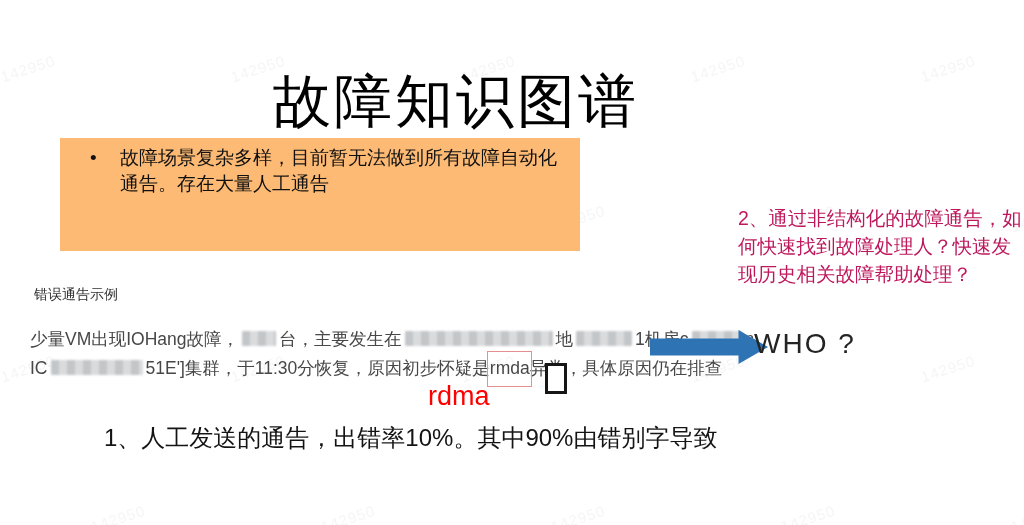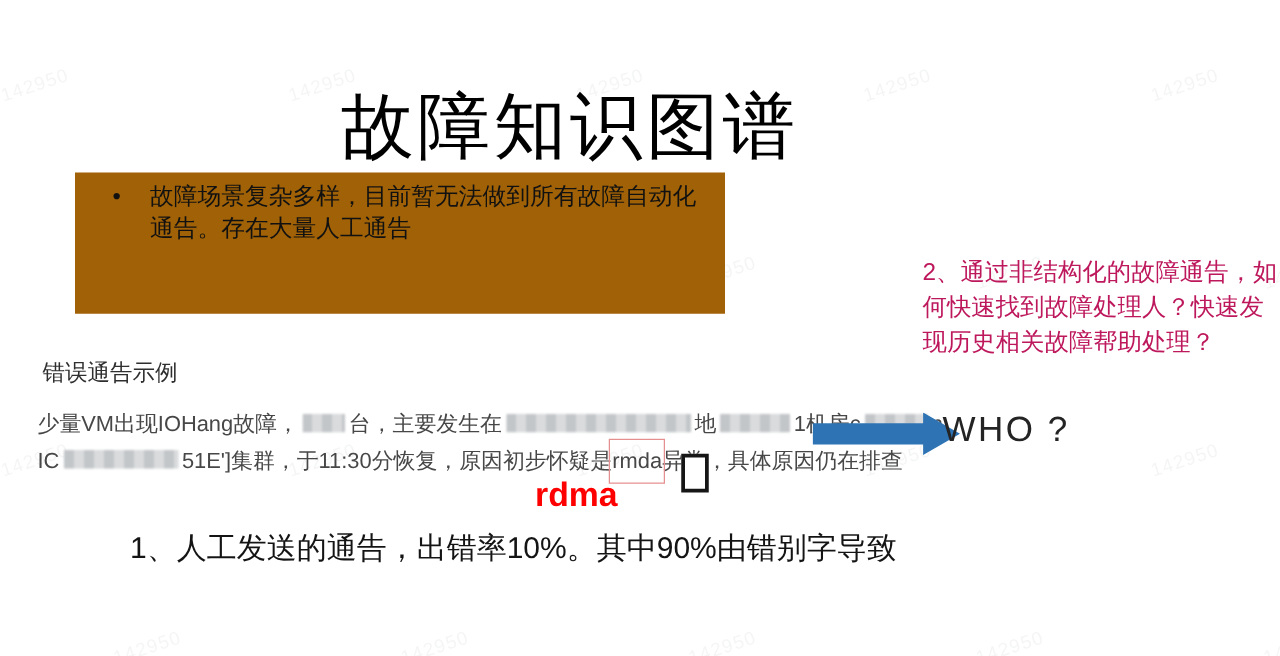--- a/index.html
+++ b/index.html
@@ -66,21 +66,21 @@
     font-size: 19.5px;
     line-height: 28px;
     color: #be185d;
     z-index: 2;
     margin-left: 40px;
   }
 
   
   #example-label {
     left: 34px; top: 286px;
-    font-size: 18px;
+    font-size: 14px;
     color: #2f2f2f;
     z-index: 2;
   }
 
   
   .notice-line {
     left: 30px;
     width: 640px;
     font-size: 17.5px;
     line-height: 24px;
@@ -175,32 +175,32 @@
     <span class="wm" style="left: 920px; top: 360px;">142950</span>
     <span class="wm" style="left: 90px; top: 510px;">142950</span>
     <span class="wm" style="left: 320px; top: 510px;">142950</span>
     <span class="wm" style="left: 550px; top: 510px;">142950</span>
     <span class="wm" style="left: 780px; top: 510px;">142950</span>
     <span class="wm" style="left: 1010px; top: 510px;">142950</span>
   </div>
 
 <h1 id="title" class="abs">故障知识图谱</h1>
 
-<div id="problem-box" class="abs" style="background: #a16207;">
+<div id="problem-box" class="abs" style="background: #fdba74;">
   <ul>
     <li>故障场景复杂多样，目前暂无法做到所有故障自动化通告。存在大量人工通告</li>
   </ul>
 </div>
 
 <div id="question" class="abs">2、通过非结构化的故障通告，如何快速找到故障处理人？快速发现历史相关故障帮助处理？</div>
 
 <div id="example-label" class="abs">错误通告示例</div>
 
 <div id="notice-line-1" class="abs notice-line"><span>少量VM出现IOHang故障，</span><span class="seg-blur" style="width: 34px;"></span><span>台，主要发生在</span><span class="seg-blur" style="width: 148px;"></span><span>地</span><span class="seg-blur" style="width: 56px;"></span><span>1机房c</span><span class="seg-blur" style="width: 50px;"></span><span>n</span></div>
 <div id="notice-line-2" class="abs notice-line"><span>IC</span><span class="seg-blur" style="width: 92px;"></span><span>51E']集群，于11:30分恢复，原因初步怀疑是</span><span class="seg-redbox">rmda</span><span>异</span><span class="seg-boxed">常</span><span>，具体原因仍在排查</span></div>
 
-<div id="correction" class="abs" style="color: rgb(254, 0, 0); font-weight: bold;">rdma</div>
+<div id="correction" class="abs" style="color: rgb(254, 0, 0);">rdma</div>
 
 <div id="arrow" class="abs" style="background: rgb(46, 116, 181);"></div>
 
 <div id="who" class="abs">WHO ?</div>
 
 <div id="note" class="abs">1、人工发送的通告，出错率10%。其中90%由错别字导致</div>
 
 </body></html>

